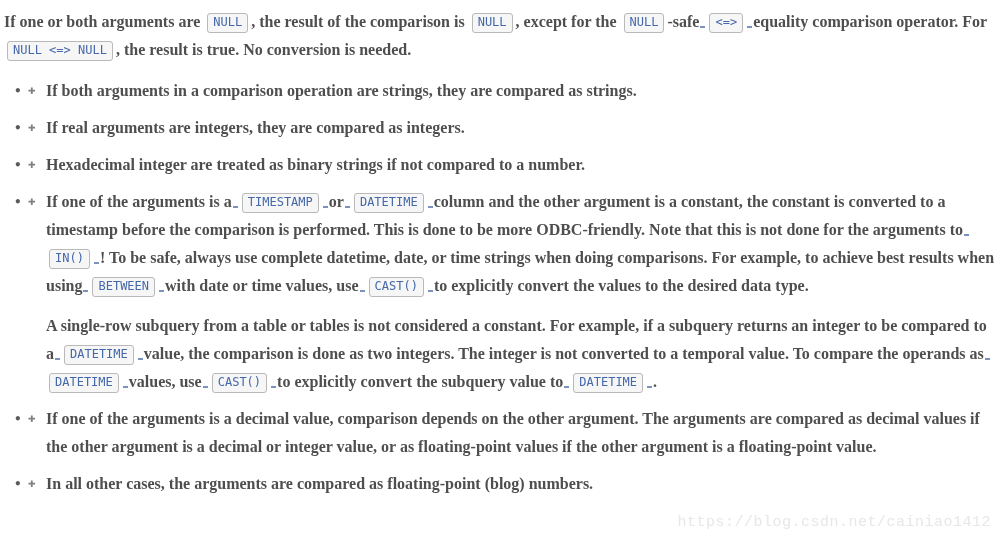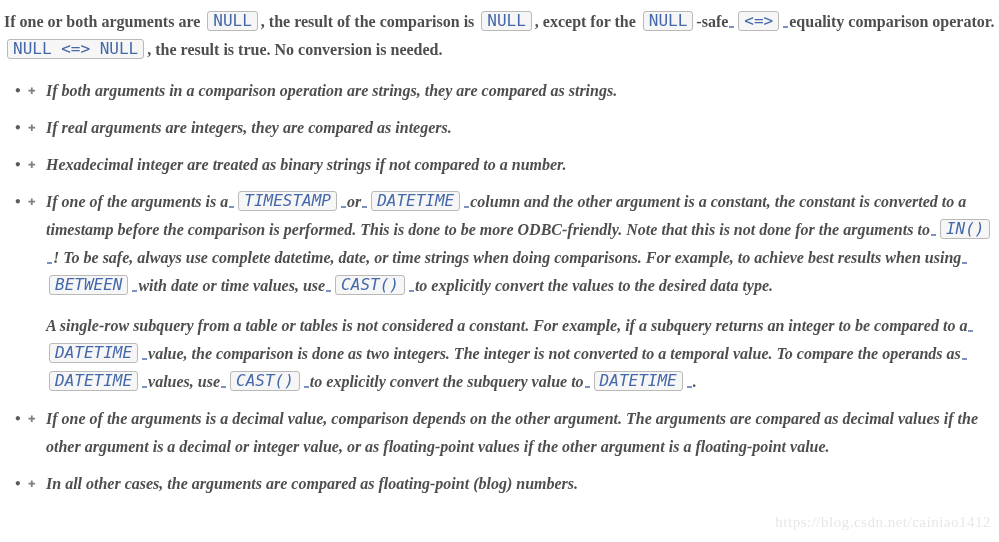--- a/index.html
+++ b/index.html
@@ -31,27 +31,27 @@
     color: #5a5a5a;
     font-family: "DejaVu Sans", sans-serif;
   }
   .anchor {
     width: 18px; flex: 0 0 18px;
     font-size: 9px; line-height: 28px;
     color: #808080;
     font-family: "DejaVu Sans", sans-serif;
     cursor: pointer;
   }
-  .content { flex: 1; max-width: 952px; font-size: 16px; line-height: 28px; font-style: italic; }
+  .content { flex: 1; max-width: 952px; font-size: 16px; line-height: 28px; }
   .para { margin: 0; }
   .para + .para { margin-top: 12px; }
   .code {
     font-family: "DejaVu Sans Mono", monospace;
     font-weight: normal;
-    font-size: 16px;
+    font-size: 12px;
     line-height: 15px;
     color: #4468a9;
     background: #f6f6f6;
     border: 1px solid #b9b9b9;
     border-radius: 3px;
     padding: 1px 5px 2px 5px;
     margin: 0 3px;
     display: inline-block;
     vertical-align: 1px;
     white-space: nowrap;
@@ -59,21 +59,21 @@
   .dash {
     display: inline-block;
     width: 5px; height: 13px;
     border-bottom: 2px solid #7b92c1;
     margin: 0 1px;
     vertical-align: -1px;
   }
   .watermark {
     position: absolute;
     right: 8px; bottom: 11px;
-    font-family: Liberation Serif, serif;
+    font-family: Liberation Mono, monospace;
     font-weight: normal;
     font-size: 15px;
     color: #e7e7e7;
     letter-spacing: 0.5px;
     pointer-events: none;
   }
 </style>
 </head>
 <body>
 

